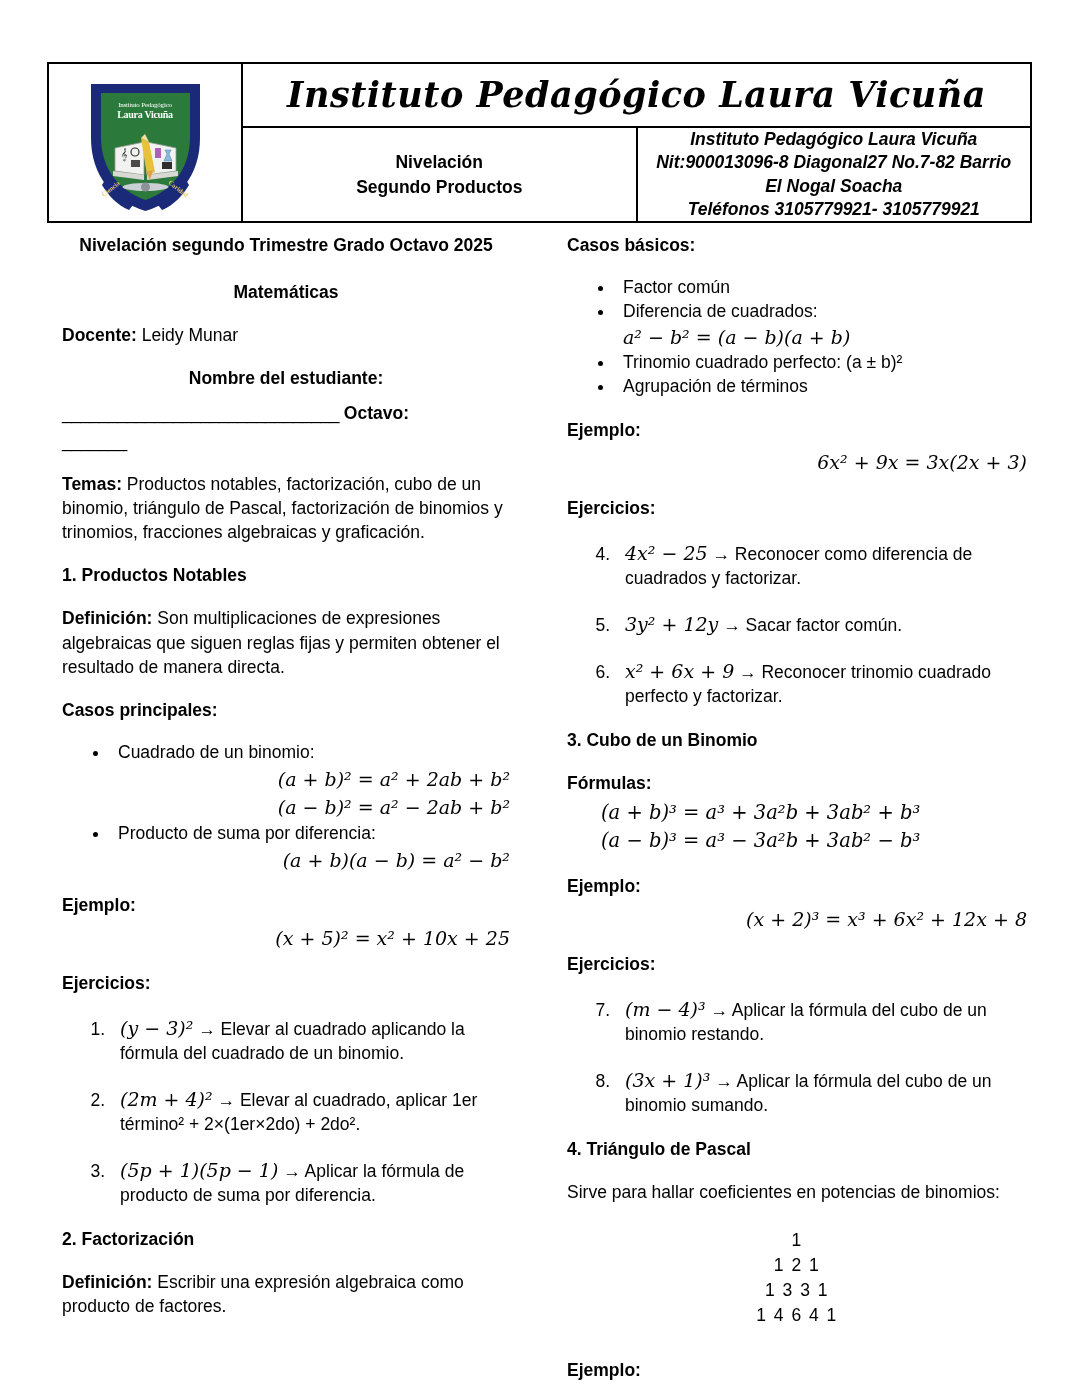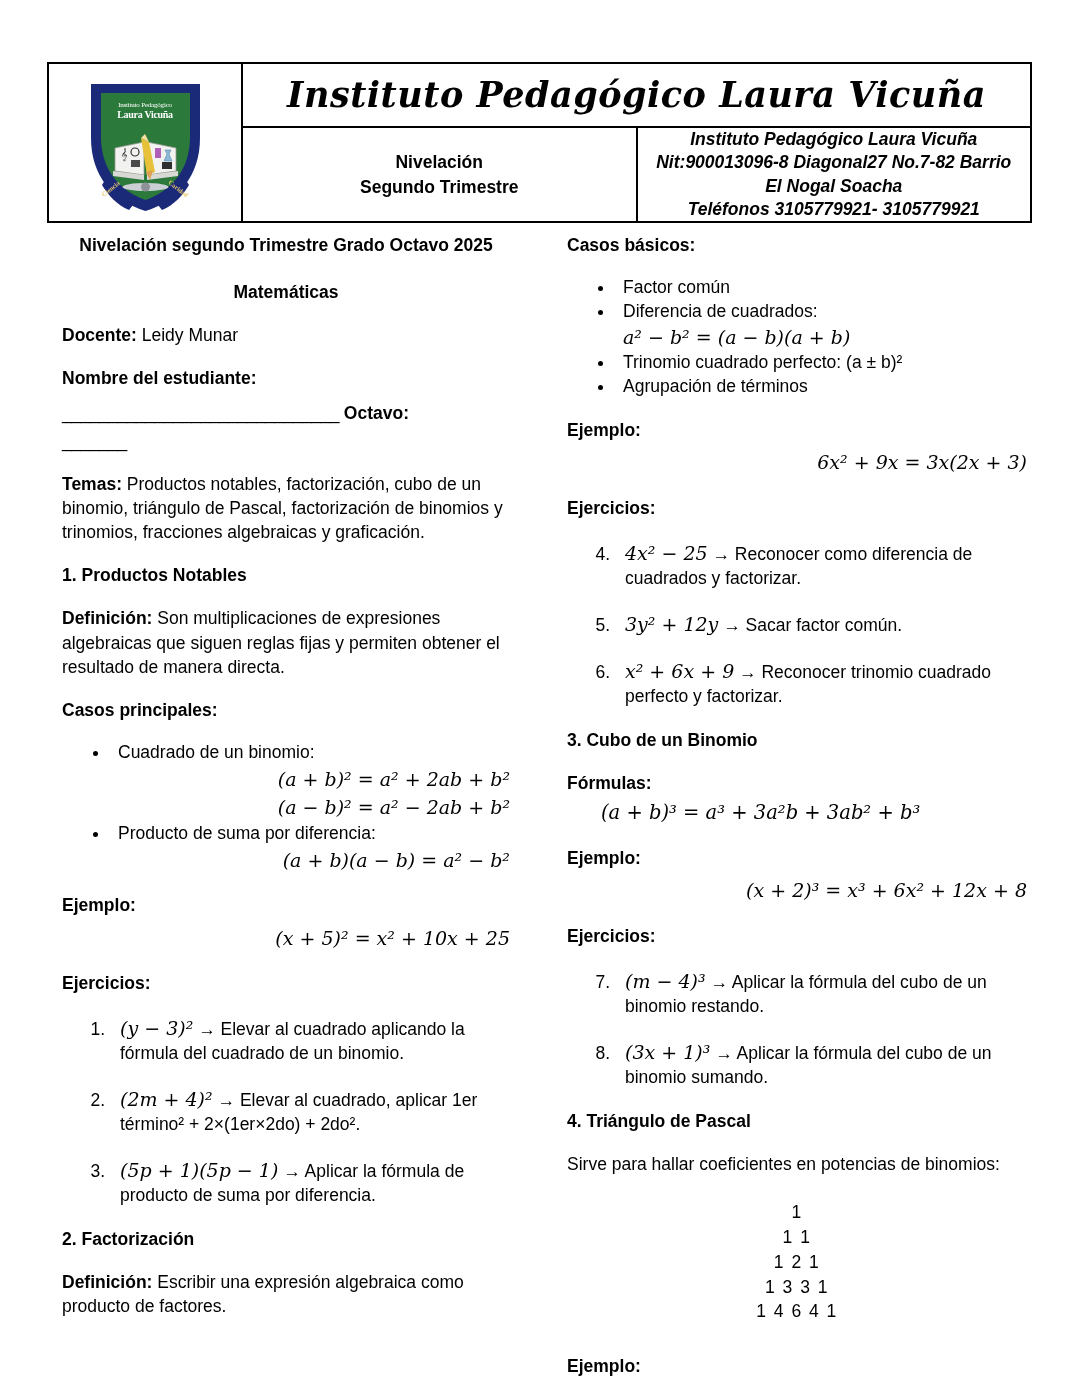--- a/index.html
+++ b/index.html
@@ -122,21 +122,21 @@
   
   .col {
     position: absolute;
     top: 233px;
     font-size: 17.5px;
     line-height: 1.38;
   }
   .col-left  { left: 62px;  width: 448px; }
   .col-right { left: 567px; width: 460px; }
 
-  .b { font-weight: 700; }
+  .b { font-weight: 700; text-align: center; }
   p.para { margin: 0 0 19px 0; }
   p.tight { margin: 0 0 10px 0; }
   .heading {
     font-weight: 700;
     margin: 0 0 19px 0;
   }
   .title-line {
     font-weight: 700;
     text-align: center;
     margin: 0 0 19px 0;
@@ -236,21 +236,21 @@
           <div class="shield-txt-r">Caridad</div>
         </div>
       </td>
       <td class="title-cell" colspan="2">
         <div class="school-script">Instituto Pedagógico Laura Vicuña</div>
       </td>
     </tr>
     <tr>
       <td class="nivelacion-cell">
         <div>Nivelación</div>
-        <div>Segundo Trimestre</div>
+        <div>Segundo Productos</div>
       </td>
       <td class="contact-cell">
         <div>Instituto Pedagógico Laura Vicuña</div>
         <div>Nit:900013096-8 Diagonal27 No.7-82 Barrio</div>
         <div>El Nogal Soacha</div>
         <div>Teléfonos 3105779921- 3105779921</div>
       </td>
     </tr>
   </tbody>
     </table>
@@ -369,20 +369,21 @@
         <span class="math">x² + 6x + 9</span>
         <span>→ Reconocer trinomio cuadrado perfecto y factorizar.</span>
       </li>
     </ol>
 
     <p class="heading">3. Cubo de un Binomio</p>
 
     <p class="heading" style="margin-bottom:4px;">Fórmulas:</p>
     <div class="formula-pair">
       <div>(a + b)³ = a³ + 3a²b + 3ab² + b³</div>
+      <div>(a − b)³ = a³ − 3a²b + 3ab² − b³</div>
     </div>
 
     <p class="heading" style="margin-bottom:6px;">Ejemplo:</p>
     <div class="mathblock">(x + 2)³ = x³ + 6x² + 12x + 8</div>
 
     <p class="heading">Ejercicios:</p>
 
     <ol class="nl" start="7">
       <li>
         <span class="math">(m − 4)³</span>
@@ -393,21 +394,20 @@
         <span>→ Aplicar la fórmula del cubo de un binomio sumando.</span>
       </li>
     </ol>
 
     <p class="heading">4. Triángulo de Pascal</p>
 
     <p class="para">Sirve para hallar coeficientes en potencias de binomios:</p>
 
     <div class="pascal">
       <div>1</div>
-      <div>1 1</div>
       <div>1 2 1</div>
       <div>1 3 3 1</div>
       <div>1 4 6 4 1</div>
     </div>
 
     <p class="heading">Ejemplo:</p>
 
   </div>
 
 </div>

